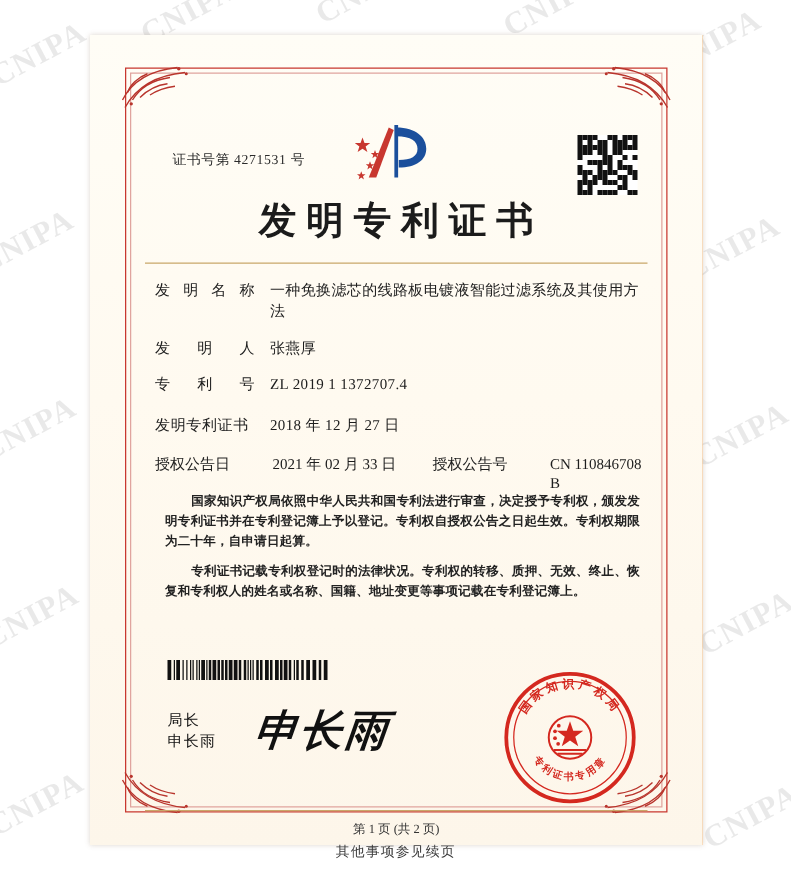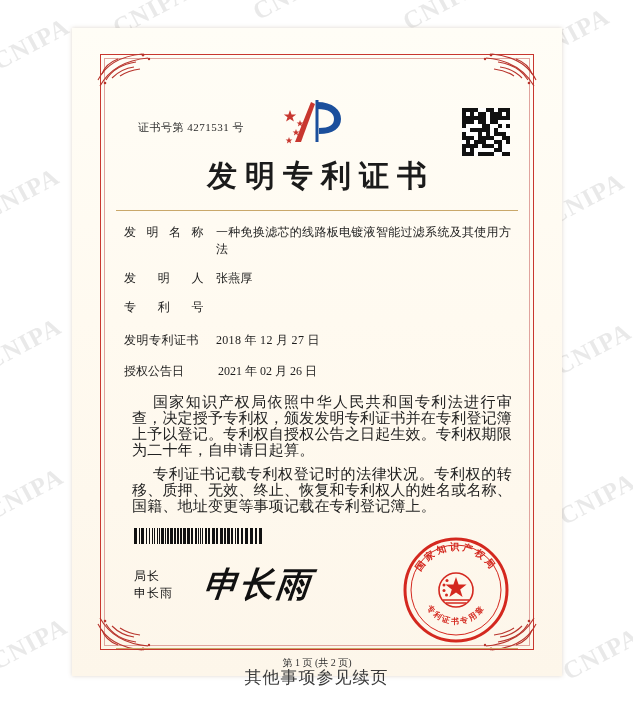--- a/index.html
+++ b/index.html
@@ -205,24 +205,25 @@
     line-height: 17px;
   }
 
   
   .paras {
     position: absolute;
     left: 60px;
     right: 50px;
     top: 366px;
     font-family: "Liberation Serif", serif;
-    font-size: 15px;
+    font-size: 10px;
     line-height: 16px;
     color: #222;
     text-align: justify;
+    font-weight: bold;
   }
   .paras p {
     margin: 0 0 8px 0;
     text-indent: 21px;
     letter-spacing: 0.2px;
   }
 
   
   .barcode {
     position: absolute;
@@ -279,21 +280,21 @@
     font-size: 10px;
     color: #333;
   }
   .footnote {
     position: absolute;
     left: 0;
     right: 0;
     bottom: 24px;
     text-align: center;
     font-family: Liberation Sans, sans-serif;
-    font-size: 17px;
+    font-size: 11px;
     color: #3a3a3a;
     letter-spacing: 1px;
     z-index: 3;
   }
 </style>
 </head>
 <body>
 
 <div class="page">
 
@@ -594,33 +595,38 @@
           </div>
           <div class="fvalue">张燕厚</div>
         </div>
 
         <div class="frow">
           <div class="flabel spread">
             <span>专</span>
             <span>利</span>
             <span>号</span>
           </div>
+          <div class="fvalue">ZL 2019 1 1372707.4</div>
         </div>
 
         <div class="frow" style="margin-top:16px;">
           <div class="flabel">发明专利证书</div>
           <div class="fvalue">2018 年 12 月 27 日</div>
         </div>
 
 
 
         <div class="frow two" style="margin-top:14px;">
           <div class="fhalf" style="width:230px;text-align:right;">
             <div class="flabel2">授权公告日</div>
-            <div>2021 年 02 月 26 日</div>
+            <div>2021 年 02 月 33 日</div>
+          </div>
+          <div class="fhalf">
+            <div class="flabel2">授权公告号</div>
+            <div>CN 110846708 B</div>
           </div>
         </div>
       </div>
 
       <div class="paras">
         <p>国家知识产权局依照中华人民共和国专利法进行审查，决定授予专利权，颁发发明专利证书并在专利登记簿上予以登记。专利权自授权公告之日起生效。专利权期限为二十年，自申请日起算。</p>
         <p>专利证书记载专利权登记时的法律状况。专利权的转移、质押、无效、终止、恢复和专利权人的姓名或名称、国籍、地址变更等事项记载在专利登记簿上。</p>
       </div>
 
       <div class="barcode" id="barcode">

